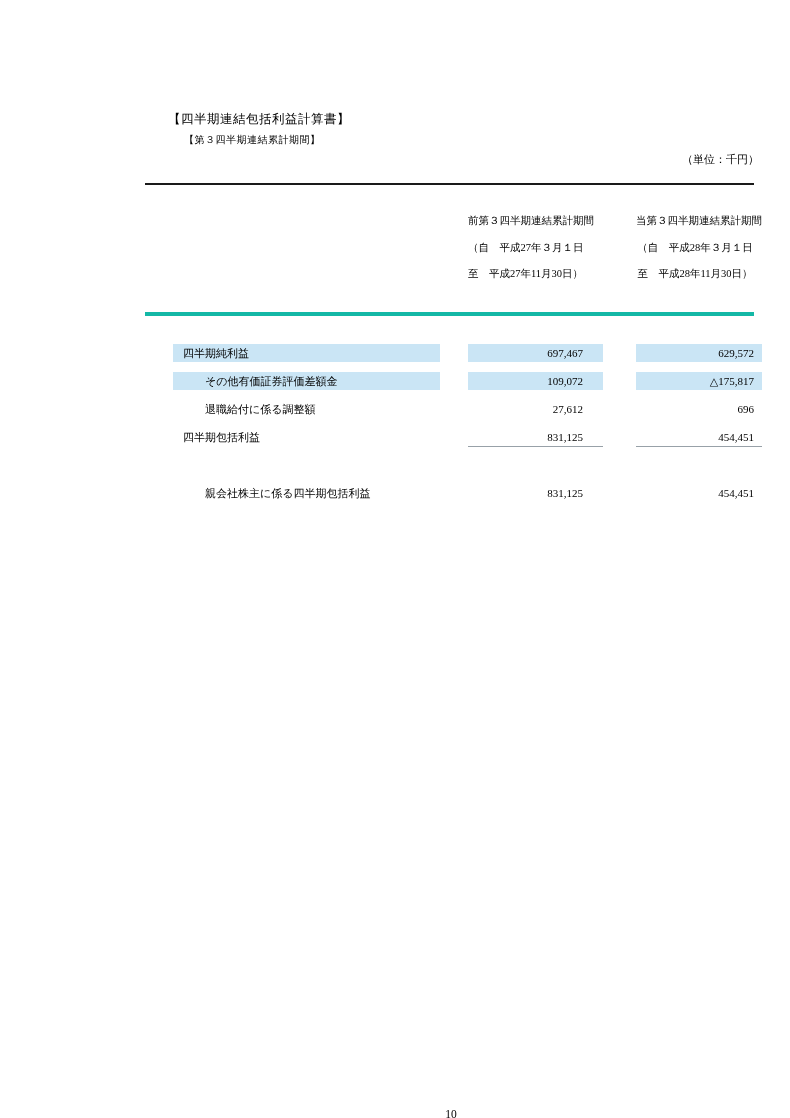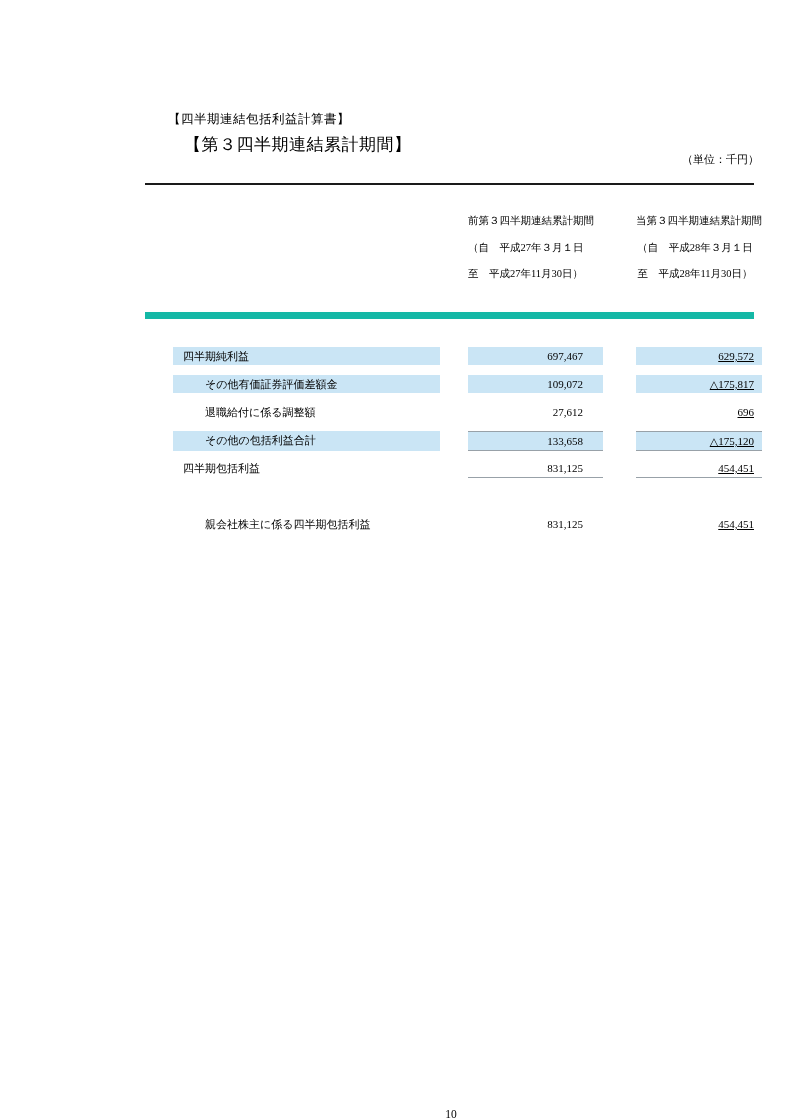--- a/index.html
+++ b/index.html
@@ -18,21 +18,21 @@
   .doc-title-1 {
     position: absolute;
     left: 112px; top: 55px;
     font-size: 12.5px;
     letter-spacing: 0.5px;
     white-space: nowrap;
   }
   .doc-title-2 {
     position: absolute;
     left: 128px; top: 77px;
-    font-size: 17px;
+    font-size: 10px;
     letter-spacing: 0.5px;
     white-space: nowrap;
   }
   .unit-label {
     position: absolute;
     top: 96px;
     left: 66px; width: 637px;
     text-align: right;
     font-size: 11px;
     white-space: nowrap;
@@ -42,40 +42,40 @@
     left: 75px; top: 113px;
     width: 637px;
     font-size: 11px;
   }
   .grid-row {
     display: grid;
     grid-template-columns: 295px 163px 5px 174px;
   }
   .thead {
     border-top: 2px solid #1a1a1a;
-    border-bottom: 7px solid #14b8a6;
+    border-bottom: 4px solid #14b8a6;
     padding: 2px 0 3px 0;
   }
   .th {
     text-align: center;
     font-size: 10.5px;
     line-height: 12.5px;
     white-space: nowrap;
   }
   .th div { white-space: nowrap; }
   .tbody .row { height: 14px; line-height: 18px; }
   .cell-label {
     white-space: nowrap;
     overflow: hidden;
   }
   .indent-0 .cell-label { padding-left: 10px; }
   .indent-1 .cell-label { padding-left: 32px; }
   .cell-val { text-align: right; white-space: nowrap; }
   .cell-val.prev { padding-right: 20px; }
-  .cell-val.curr { padding-right: 28px; text-decoration: underline; }
+  .cell-val.curr { padding-right: 28px; }
   .cell-gap { background: #fff; }
   .row.shaded .cell-label,
   .row.shaded .cell-val { background: #cae5f5; }
   .row.rule-top .cell-val { border-top: 1px solid #98a1a8; }
   .row.rule-bottom .cell-val { border-bottom: 1px solid #98a1a8; }
   .page-number {
     position: absolute;
     left: 0; width: 790px;
     top: 1052px;
     text-align: center;
@@ -125,26 +125,20 @@
         <div class="cell-val curr">△175,817</div>
       </div>
 
       <div class="grid-row row indent-1">
         <div class="cell-label">退職給付に係る調整額</div>
         <div class="cell-val prev">27,612</div>
         <div class="cell-gap"></div>
         <div class="cell-val curr">696</div>
       </div>
 
-      <div class="grid-row row shaded indent-1 rule-top rule-bottom">
-        <div class="cell-label">その他の包括利益合計</div>
-        <div class="cell-val prev">133,658</div>
-        <div class="cell-gap"></div>
-        <div class="cell-val curr">△175,120</div>
-      </div>
 
       <div class="grid-row row indent-0 rule-bottom">
         <div class="cell-label">四半期包括利益</div>
         <div class="cell-val prev">831,125</div>
         <div class="cell-gap"></div>
         <div class="cell-val curr">454,451</div>
       </div>
 
       <div class="grid-row row shaded indent-0">
         <div class="cell-label">（内訳）</div>

